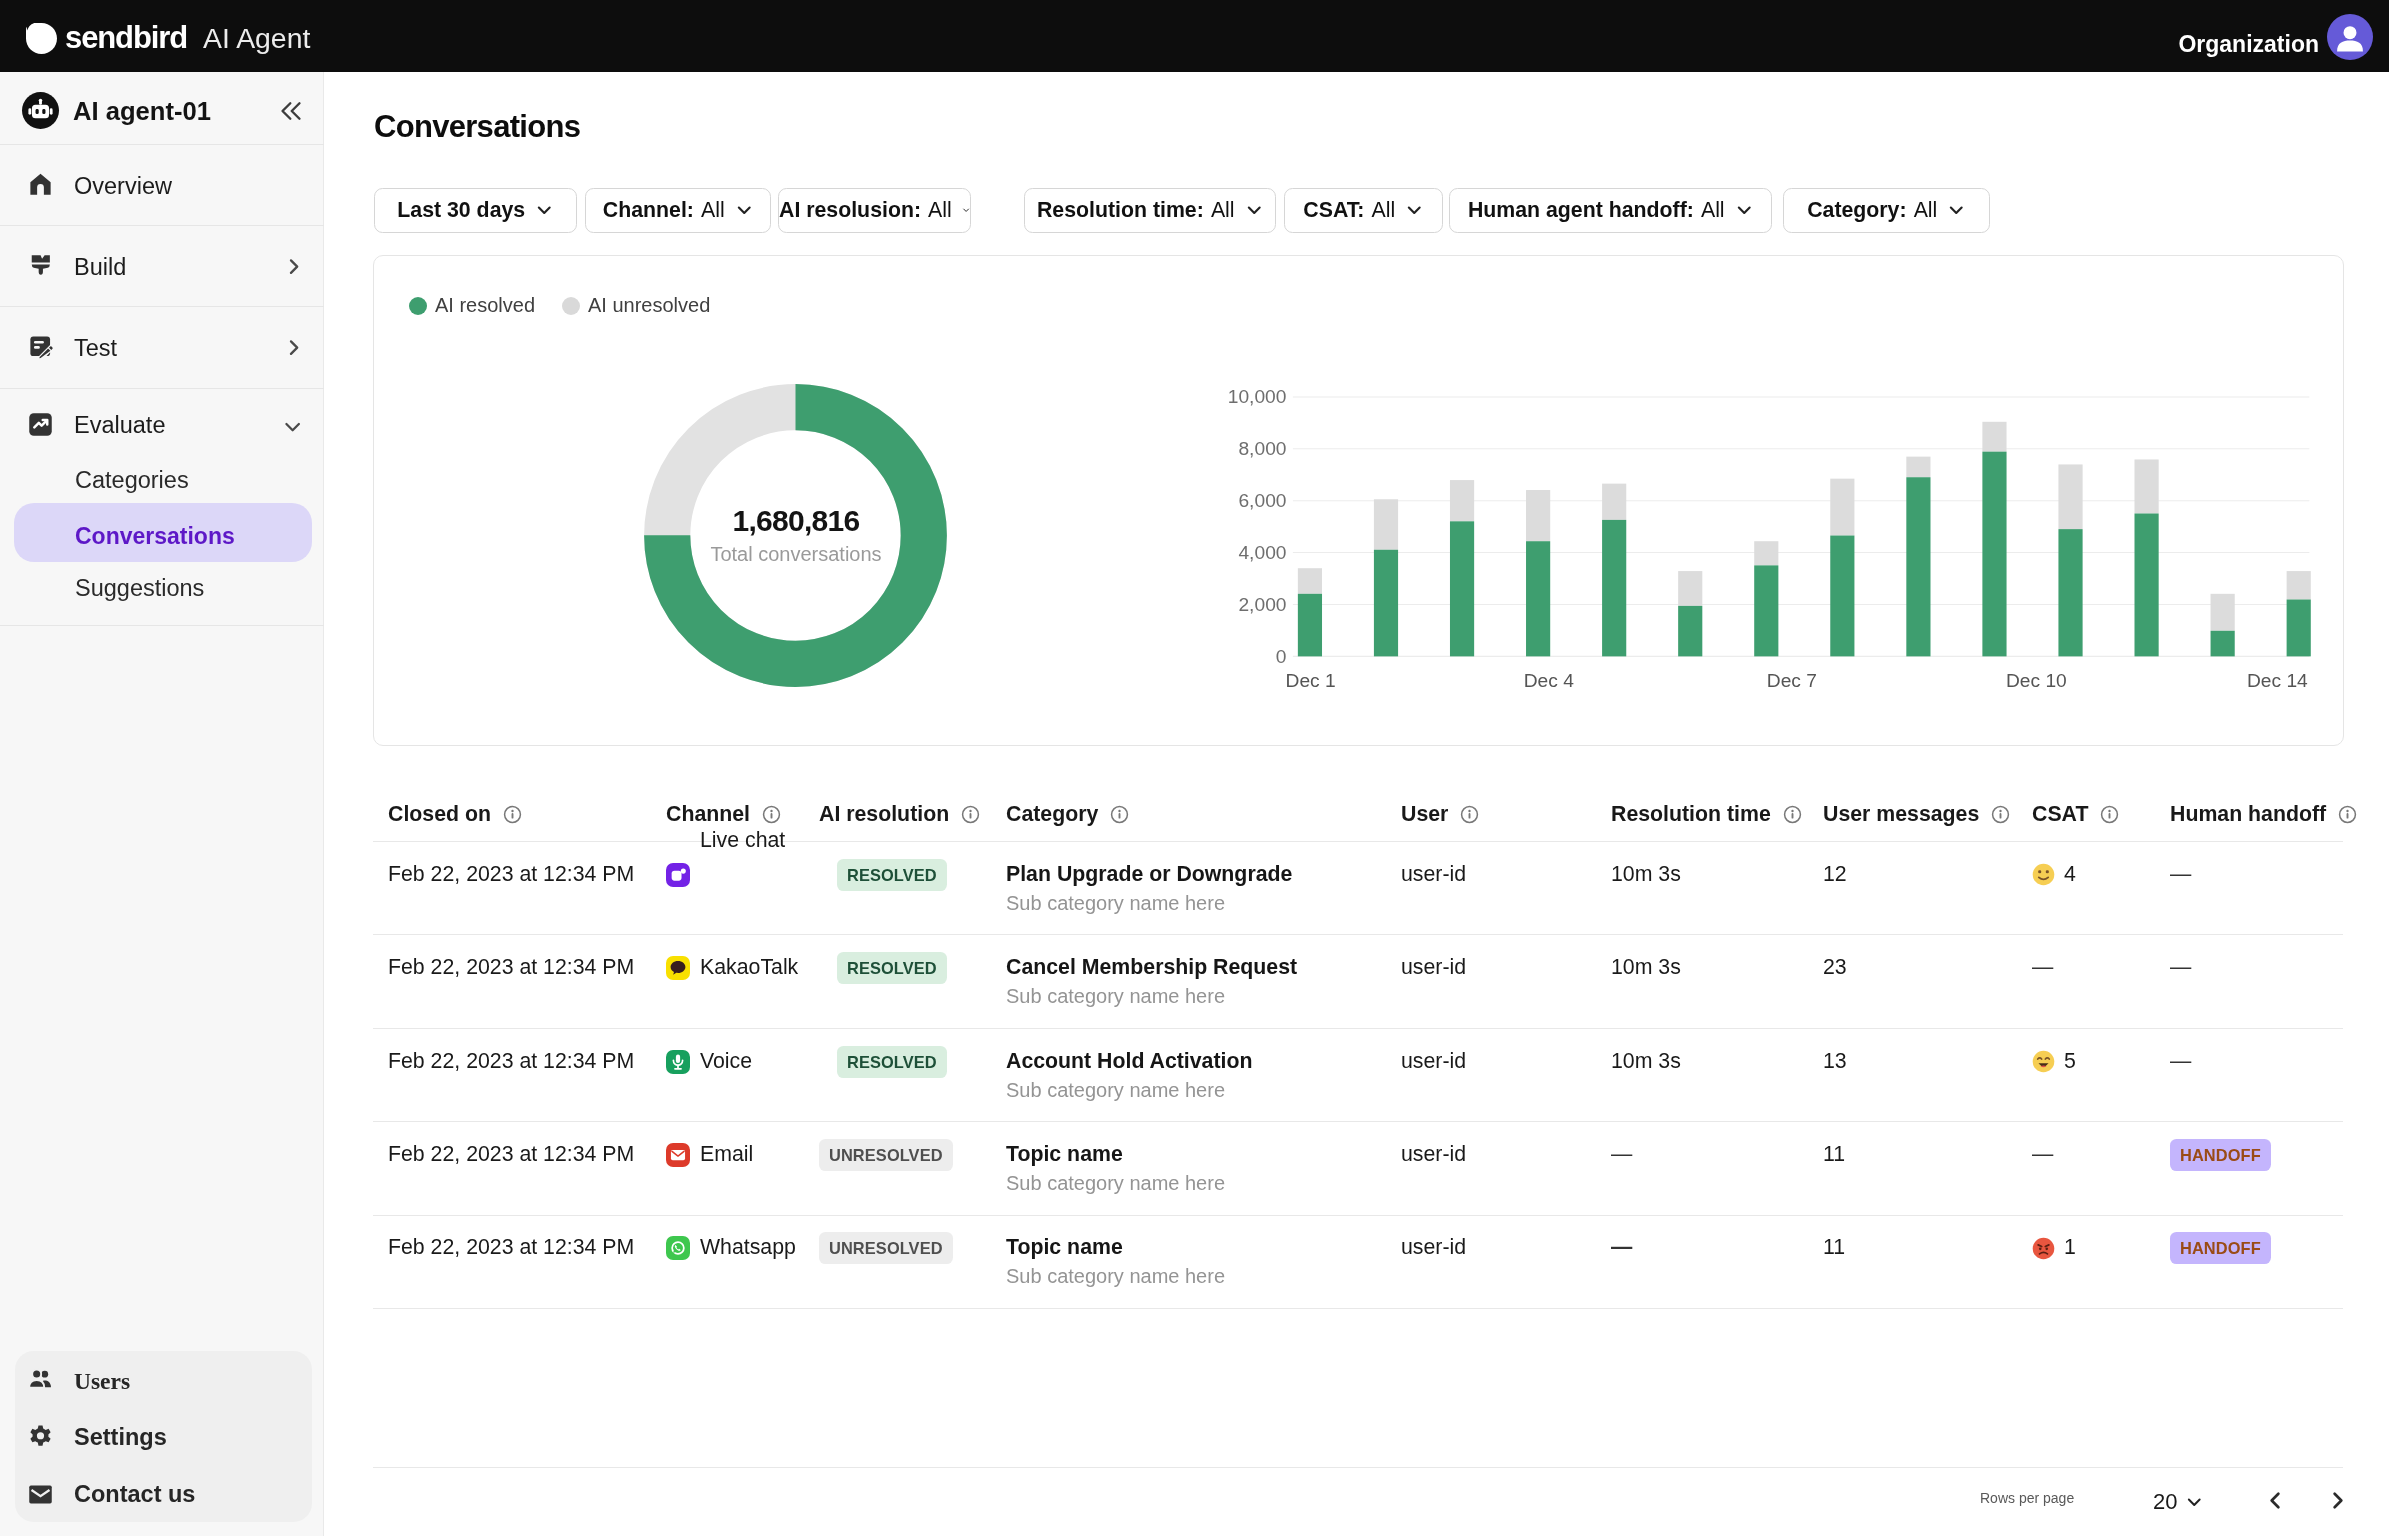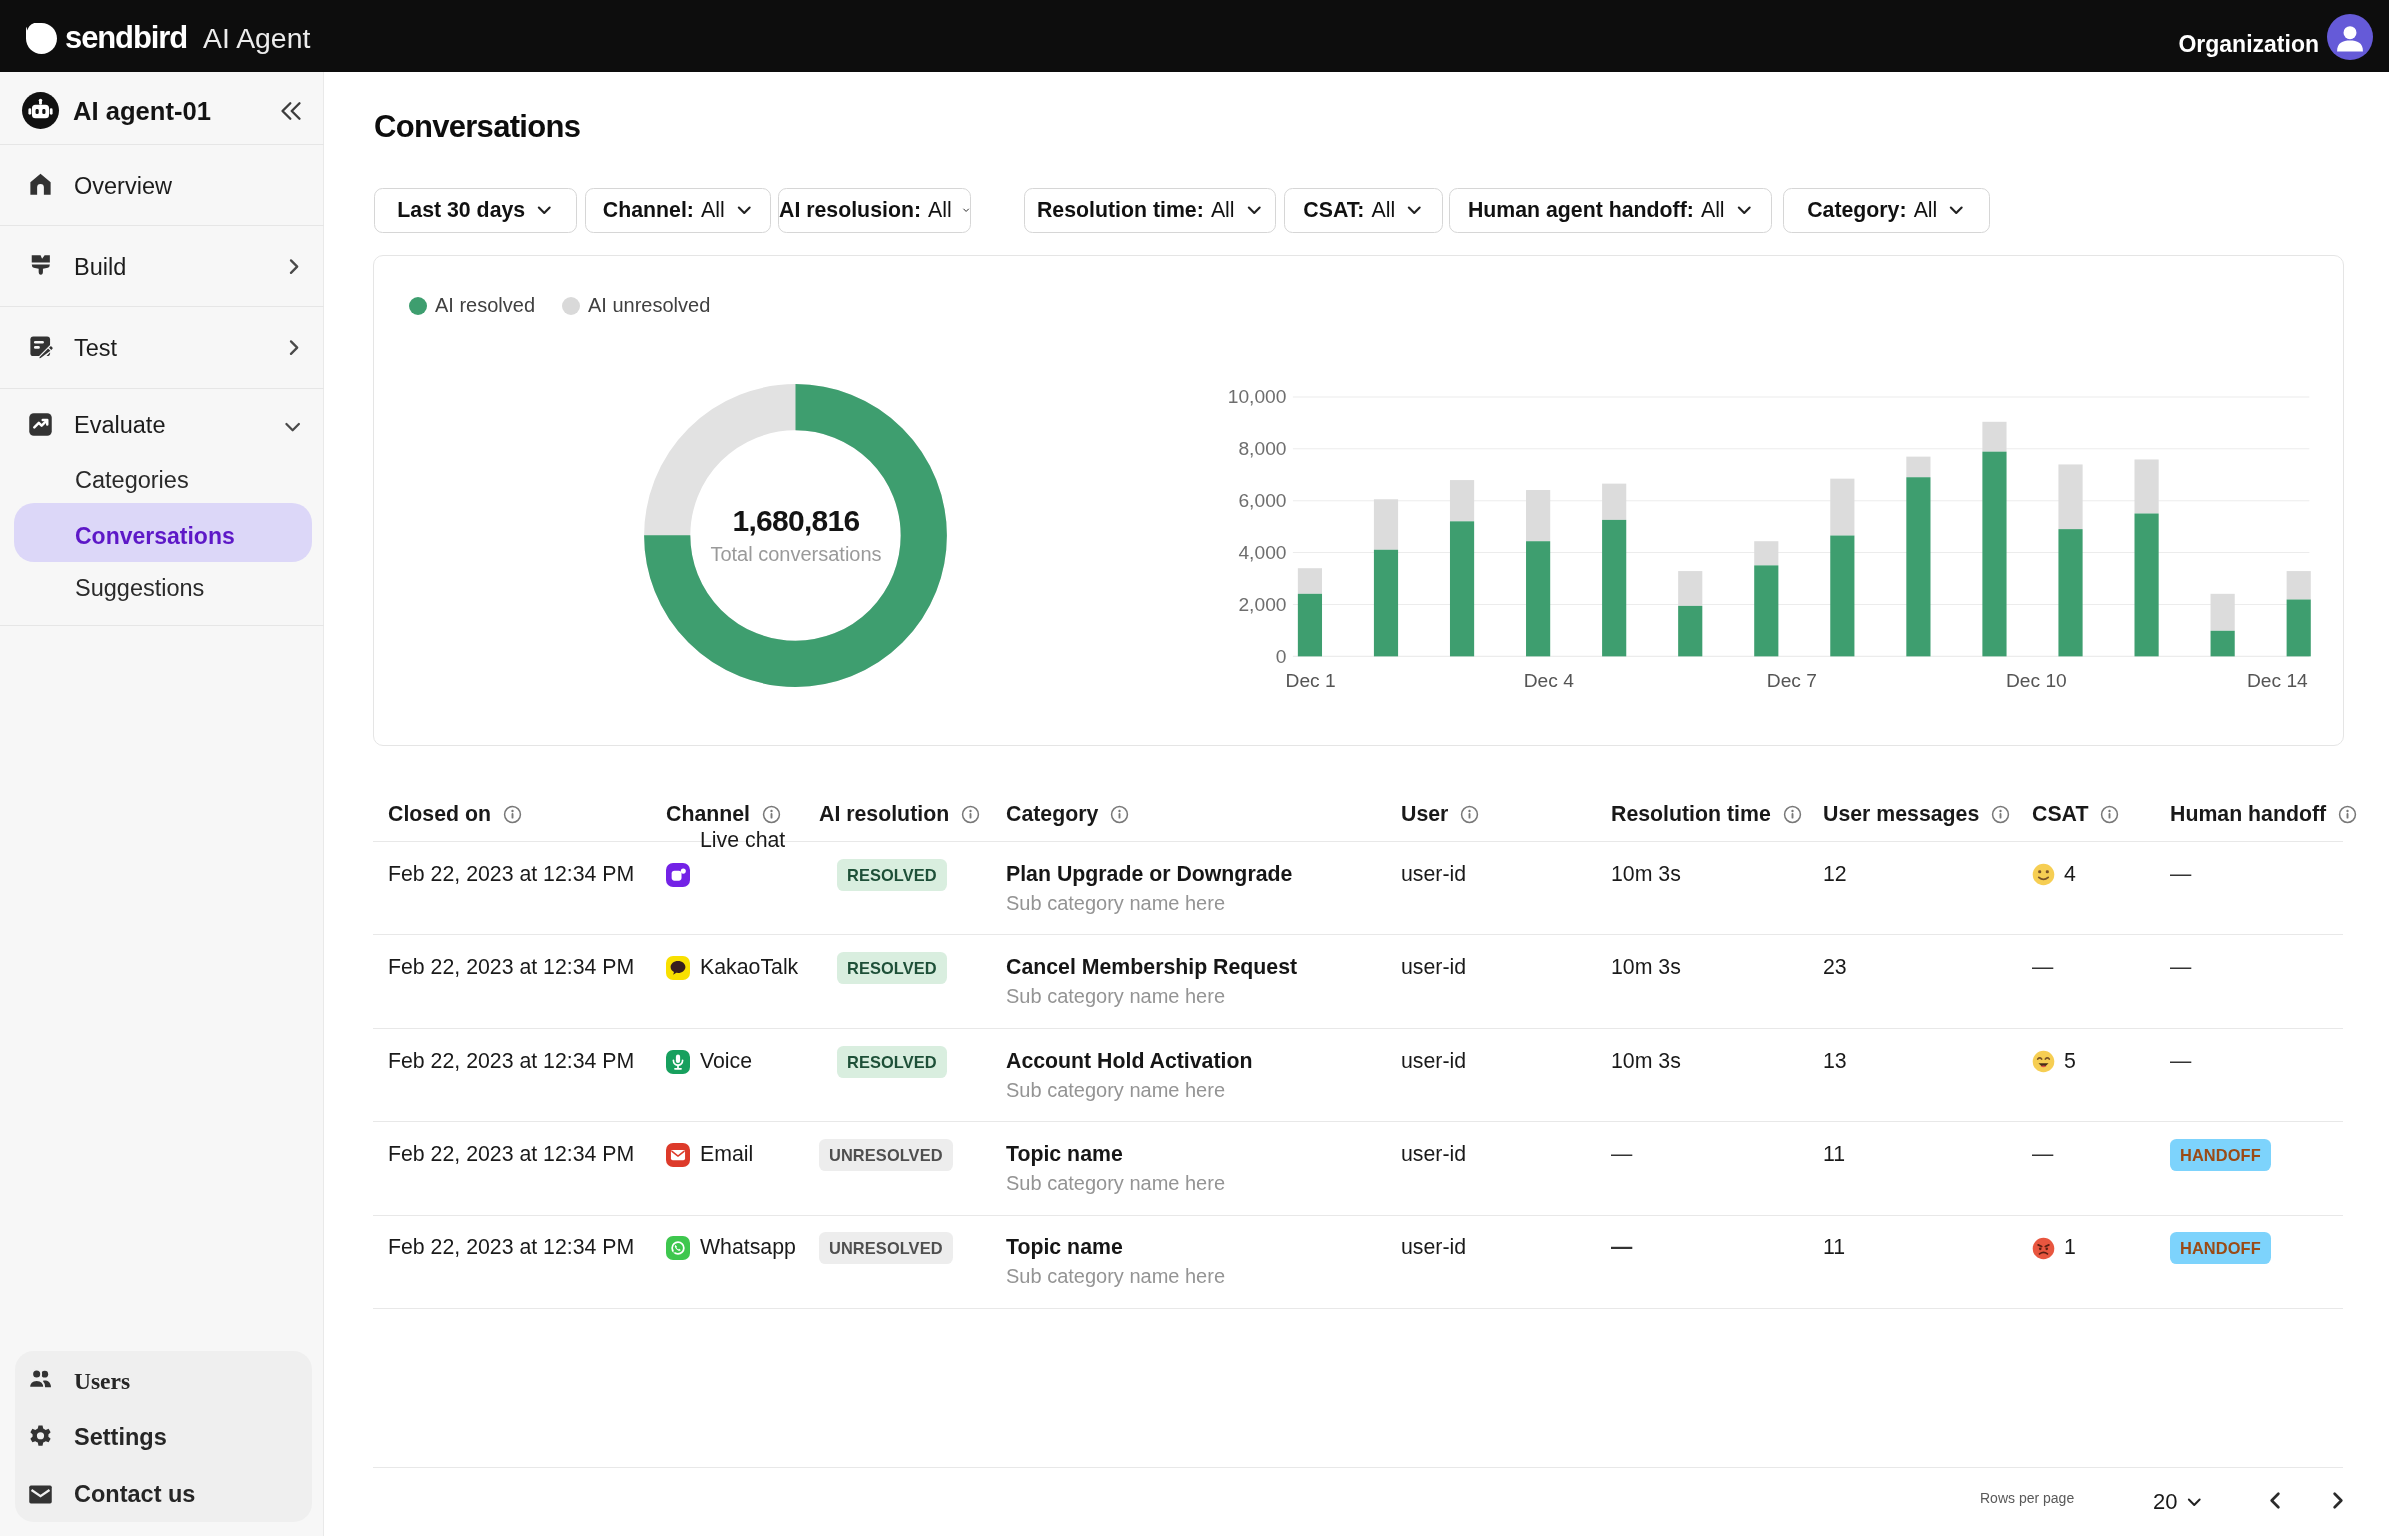--- a/index.html
+++ b/index.html
@@ -43,21 +43,21 @@
   
   .th { position:absolute; top:802px; font-size:21.3px; font-weight:600; color:#191919; display:flex; align-items:center; }
   .tdiv { position:absolute; left:373px; width:1970px; height:0.7px; background:#e8e8e8; }
   .cell { position:absolute; font-size:21.3px; color:#1a1a1a; white-space:nowrap; }
   .cellb { position:absolute; font-size:21.3px; font-weight:600; color:#161616; white-space:nowrap; }
   .cellsub { position:absolute; font-size:20px; color:#949494; white-space:nowrap; }
   .badge { position:absolute; height:32px; border-radius:6.4px; font-size:16.4px; font-weight:700; letter-spacing:0.1px;
            display:flex; align-items:center; padding:0 10px; }
   .bres { background:#d9eedf; color:#1e5038;margin-left:18px; }
   .bunres { background:#ededed; color:#4f4f4f; }
-  .bhand { background:#7dd3fc; color:#9a4b16; }
+  .bhand { background:#c4b5fd; color:#9a4b16; }
   .chico { position:absolute; width:24px; height:24px; }
   .dash { position:absolute; font-size:21.3px; color:#333; }
 
   
   #rpp { position:absolute; left:1980px; top:1490px; font-size:14px; color:#595959; }
   #rppval { position:absolute; left:2153px; top:1489px; font-size:22px; color:#191919; }
 </style>
 </head>
 <body>
 <div id="page">

